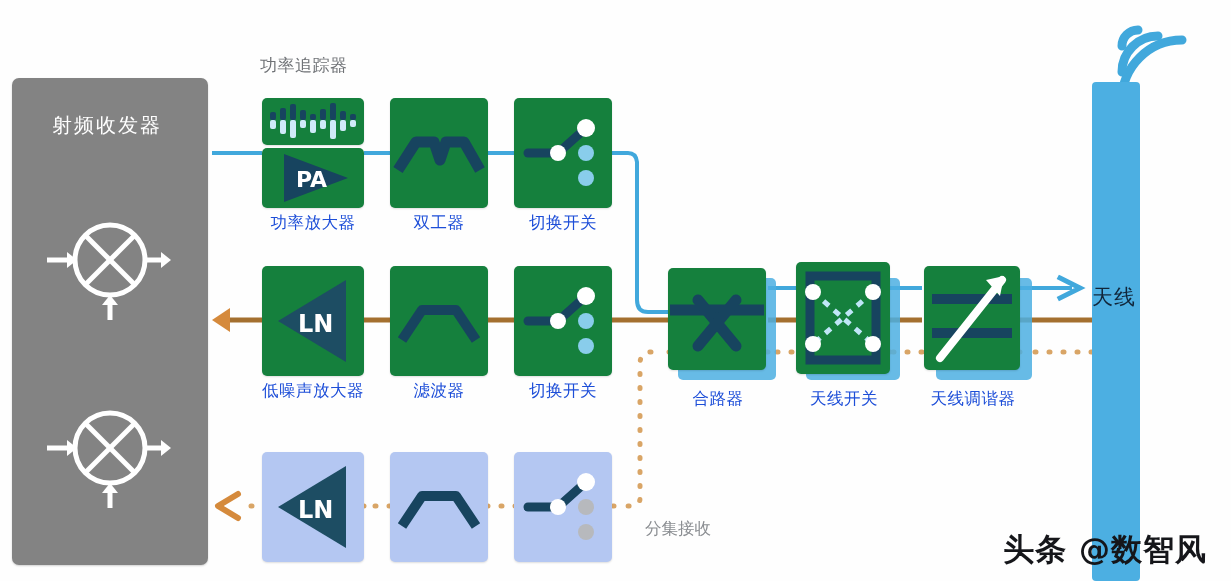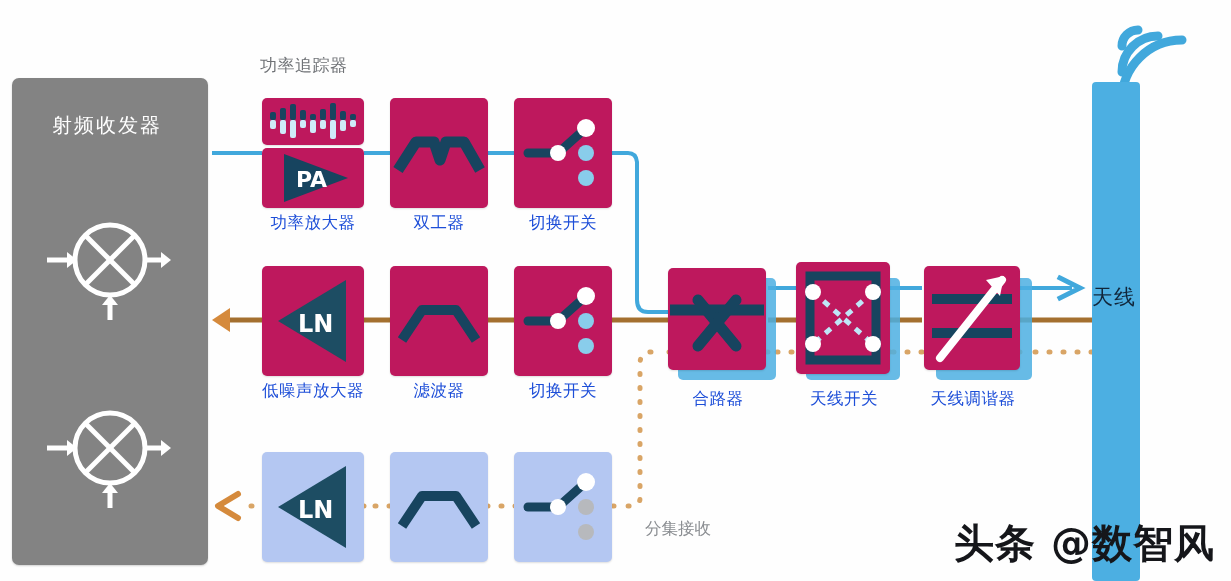--- a/index.html
+++ b/index.html
@@ -35,21 +35,21 @@
     font-weight: 400;
     margin-left: 40px;
   }
   .mixer { position: absolute; left: 50%; transform: translateX(-50%); }
   .mixer-1 { top: 130px; }
   .mixer-2 { top: 318px; }
 
   
   .box {
     border-radius: 5px;
-    background: #be185d;
+    background: #15803d;
     box-shadow: 0 1px 2px rgba(0,0,0,0.13);
   }
   .box.lite { background: #b4c7f2; }
   .box-stack-2, .box-stack-3 {
     border-radius: 5px;
     background: #4cafe2;
   }
   .blk-label {
     position: absolute;
     text-align: center;
@@ -84,22 +84,22 @@
     text-align: left;
     color: #11263a;
     font-size: 21px;
     line-height: 25px;
     letter-spacing: 1px;
   }
   .waves { left: 1112px; top: 4px; }
 
   
   .watermark {
-    right: 16px; bottom: 10px;
-    font-size: 40px;
+    right: 24px; bottom: 10px;
+    font-size: 31px;
     color: #15161a;
     font-weight: 700;
     letter-spacing: 1px;
     white-space: nowrap;
   }
   svg { display: block; overflow: visible; }
   .wirelayer { left: 0; top: 0; width: 1231px; height: 581px; pointer-events: none; }
 </style>
 </head>
 <body>

